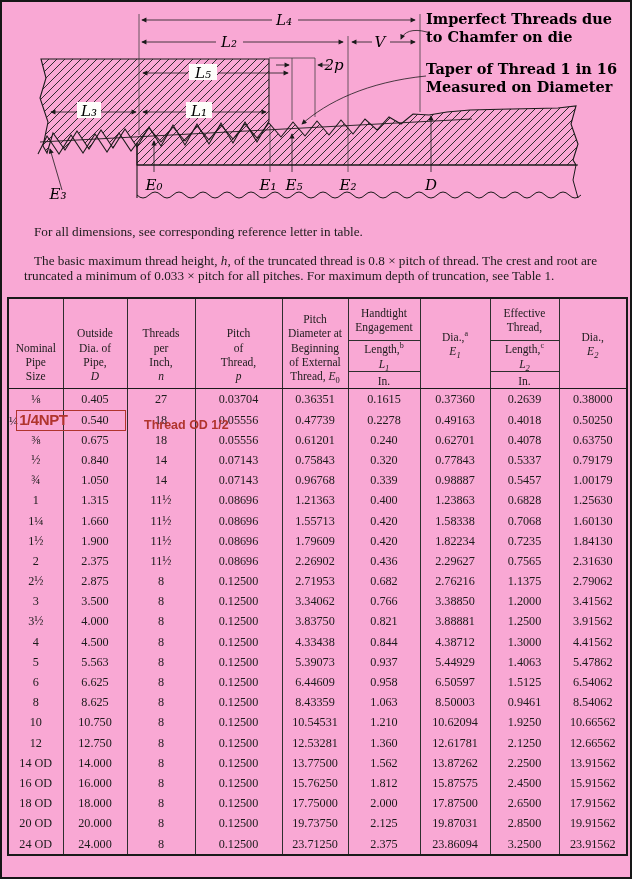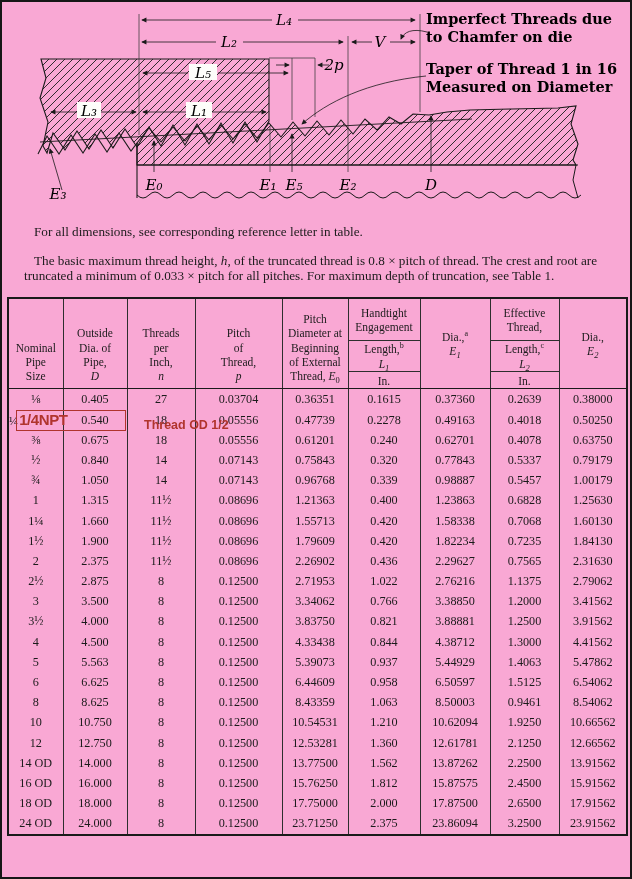--- a/index.html
+++ b/index.html
@@ -305,21 +305,21 @@
           <td>2.29627</td>
           <td>0.7565</td>
           <td>2.31630</td>
         </tr>
         <tr>
           <td>2½</td>
           <td>2.875</td>
           <td>8</td>
           <td>0.12500</td>
           <td>2.71953</td>
-          <td>1.022</td>
+          <td>0.682</td>
           <td>2.76216</td>
           <td>1.1375</td>
           <td>2.79062</td>
         </tr>
         <tr>
           <td>3</td>
           <td>3.500</td>
           <td>8</td>
           <td>0.12500</td>
           <td>3.34062</td>
@@ -432,20 +432,31 @@
           <td>18.000</td>
           <td>8</td>
           <td>0.12500</td>
           <td>17.75000</td>
           <td>2.000</td>
           <td>17.87500</td>
           <td>2.6500</td>
           <td>17.91562</td>
         </tr>
         <tr>
+          <td>20 OD</td>
+          <td>20.000</td>
+          <td>8</td>
+          <td>0.12500</td>
+          <td>19.73750</td>
+          <td>2.125</td>
+          <td>19.87031</td>
+          <td>2.8500</td>
+          <td>19.91562</td>
+        </tr>
+        <tr>
           <td>24 OD</td>
           <td>24.000</td>
           <td>8</td>
           <td>0.12500</td>
           <td>23.71250</td>
           <td>2.375</td>
           <td>23.86094</td>
           <td>3.2500</td>
           <td>23.91562</td>
         </tr>

